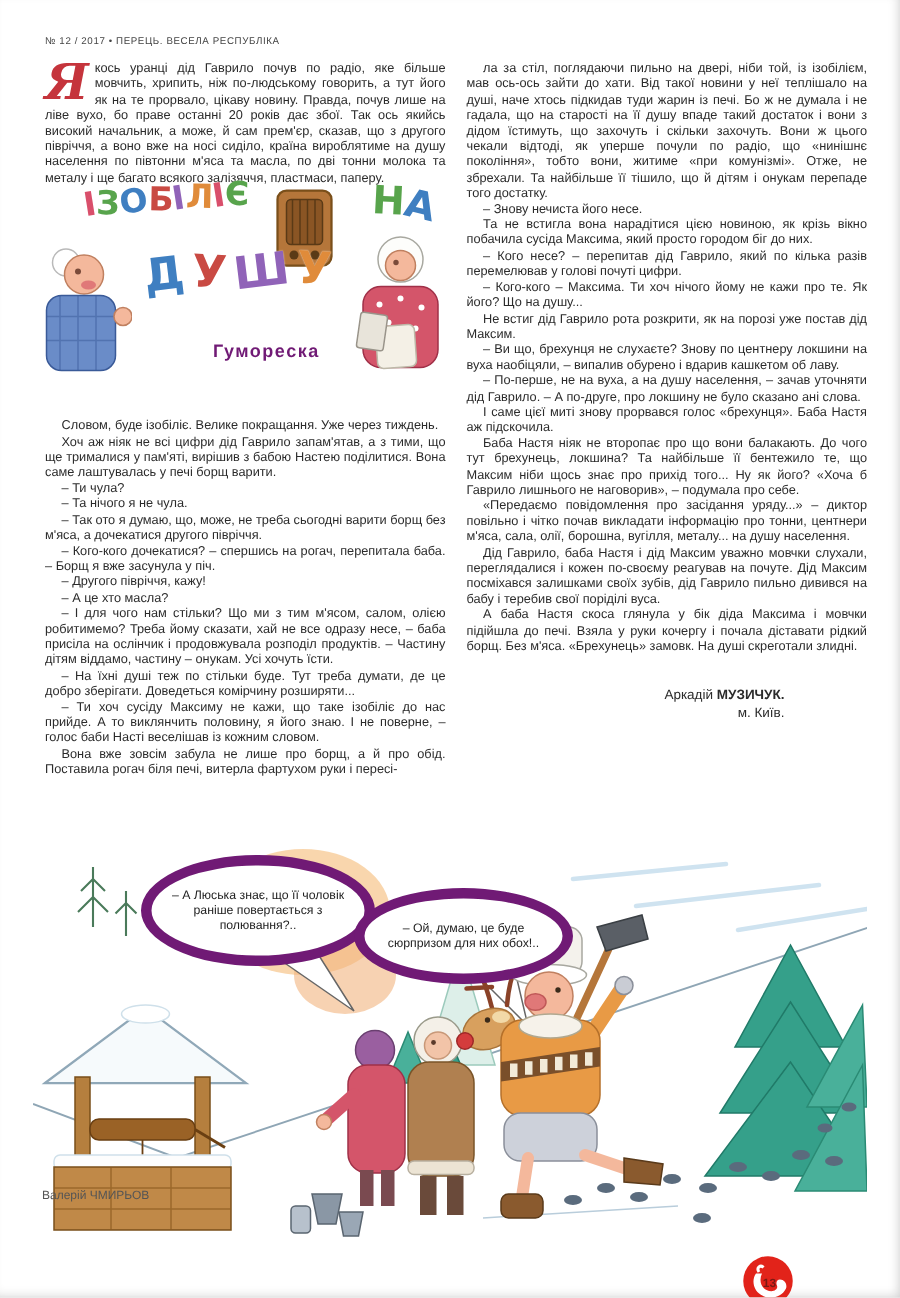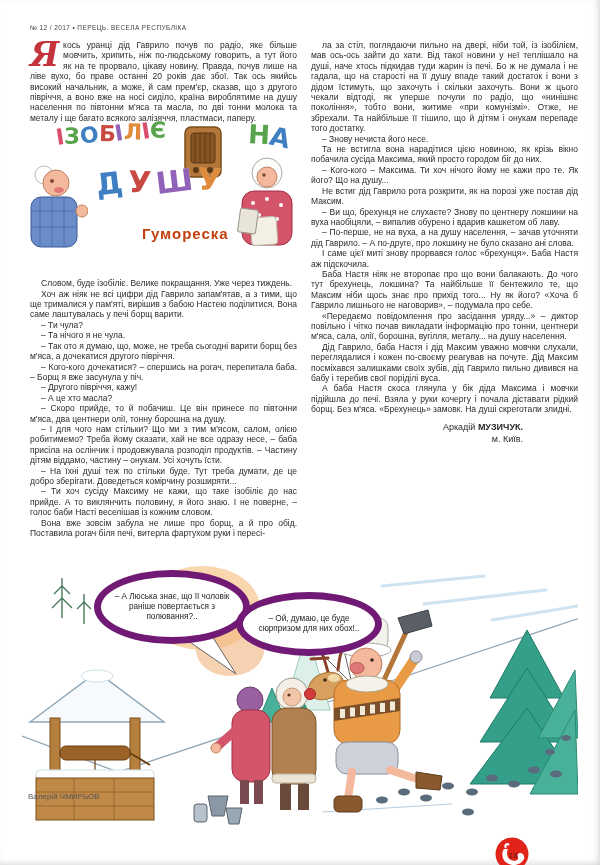--- a/index.html
+++ b/index.html
@@ -13,27 +13,27 @@
   .first-para{text-indent:0 !important;}
   .dropcap{float:left;font-family:"DejaVu Serif",serif;font-weight:bold;font-style:italic;
            font-size:33px;line-height:27px;color:#c5343c;margin:1px 4px 0 0;}
   
   .title-art{position:relative;width:267px;height:146px;margin:4px 0 5px 0;}
   .t-word{position:absolute;font-weight:bold;font-family:"DejaVu Sans",sans-serif;white-space:nowrap;z-index:2;
           text-shadow:0 0 1px rgba(255,255,255,.8);}
   .t-w1{left:26px;top:2px;font-size:22px;transform:rotate(-4deg);}
   .t-w2{left:218px;top:4px;font-size:26px;transform:rotate(8deg);}
   .t-w3{left:66px;top:50px;font-size:30px;letter-spacing:5px;transform:rotate(-2deg);}
-  .genre{position:absolute;left:112px;top:102px;font-size:15px;font-weight:bold;color:#c2410c;letter-spacing:1px;z-index:2;}
+  .genre{position:absolute;left:112px;top:102px;font-size:12px;font-weight:bold;color:#701a75;letter-spacing:1px;z-index:2;}
   .fig{position:absolute;z-index:1;}
   .fig-man{left:-4px;top:32px;}
   .fig-radio{left:152px;top:-4px;}
   .fig-woman{right:-2px;top:26px;}
   
-  .author-block{margin-top:6px;text-align:right;padding-right:55px;font-size:9px;line-height:12px;}
+  .author-block{margin-top:22px;text-align:right;padding-right:55px;font-size:9px;line-height:12px;}
   .author-block .bold{font-weight:bold;}
   
   .cartoon{position:absolute;left:22px;top:560px;width:556px;height:274px;}
   .cartoon svg{position:absolute;left:0;top:0;}
   .bubble{position:absolute;background:#fff;border:7px solid #701a75;border-radius:50%;
           display:flex;align-items:center;justify-content:center;text-align:center;
           font-size:8.2px;line-height:10px;color:#222;padding:6px 10px;box-sizing:border-box;z-index:3;}
   .bubble-1{left:72px;top:10px;width:156px;height:74px;}
   .bubble-2{left:214px;top:32px;width:146px;height:64px;}
   .artist{position:absolute;left:28px;top:792px;font-size:8px;color:#555;}
@@ -91,33 +91,33 @@
 
       <div id="left-paras">
           <p>Словом, буде ізобіліє. Велике покращання. Уже через тиждень.</p>
           <p>Хоч аж ніяк не всі цифри дід Гаврило запам'ятав, а з тими, що ще трималися у пам'яті, вирішив з бабою Настею поділитися. Вона саме лаштувалась у печі борщ варити.</p>
           <p>– Ти чула?</p>
           <p>– Та нічого я не чула.</p>
           <p>– Так ото я думаю, що, може, не треба сьогодні варити борщ без м'яса, а дочекатися другого півріччя.</p>
           <p>– Кого-кого дочекатися? – спершись на рогач, перепитала баба. – Борщ я вже засунула у піч.</p>
           <p>– Другого півріччя, кажу!</p>
           <p>– А це хто масла?</p>
-          <p>– Скоро прийде, то й побачиш. Це він принесе по півтонни м'яса, два центнери олії, тонну борошна на душу.</p>
           <p>– І для чого нам стільки? Що ми з тим м'ясом, салом, олією робитимемо? Треба йому сказати, хай не все одразу несе, – баба присіла на ослінчик і продовжувала розподіл продуктів. – Частину дітям віддамо, частину – онукам. Усі хочуть їсти.</p>
           <p>– На їхні душі теж по стільки буде. Тут треба думати, де це добро зберігати. Доведеться комірчину розширяти...</p>
           <p>– Ти хоч сусіду Максиму не кажи, що таке ізобіліє до нас прийде. А то виклянчить половину, я його знаю. І не поверне, – голос баби Насті веселішав із кожним словом.</p>
           <p>Вона вже зовсім забула не лише про борщ, а й про обід. Поставила рогач біля печі, витерла фартухом руки і пересі-</p>
         </div>
     </div>
 
     <div class="col">
       <div id="right-paras">
           <p>ла за стіл, поглядаючи пильно на двері, ніби той, із ізобілієм, мав ось-ось зайти до хати. Від такої новини у неї теплішало на душі, наче хтось підкидав туди жарин із печі. Бо ж не думала і не гадала, що на старості на її душу впаде такий достаток і вони з дідом їстимуть, що захочуть і скільки захочуть. Вони ж цього чекали відтоді, як уперше почули по радіо, що «нинішнє покоління», тобто вони, житиме «при комунізмі». Отже, не збрехали. Та найбільше її тішило, що й дітям і онукам перепаде того достатку.</p>
           <p>– Знову нечиста його несе.</p>
           <p>Та не встигла вона нарадітися цією новиною, як крізь вікно побачила сусіда Максима, який просто городом біг до них.</p>
+          <p>– Кого несе? – перепитав дід Гаврило, який по кілька разів перемелював у голові почуті цифри.</p>
           <p>– Кого-кого – Максима. Ти хоч нічого йому не кажи про те. Як його? Що на душу...</p>
           <p>Не встиг дід Гаврило рота розкрити, як на порозі уже постав дід Максим.</p>
           <p>– Ви що, брехунця не слухаєте? Знову по центнеру локшини на вуха наобіцяли, – випалив обурено і вдарив кашкетом об лаву.</p>
           <p>– По-перше, не на вуха, а на душу населення, – зачав уточняти дід Гаврило. – А по-друге, про локшину не було сказано ані слова.</p>
           <p>І саме цієї миті знову прорвався голос «брехунця». Баба Настя аж підскочила.</p>
           <p>Баба Настя ніяк не второпає про що вони балакають. До чого тут брехунець, локшина? Та найбільше її бентежило те, що Максим ніби щось знає про прихід того... Ну як його? «Хоча б Гаврило лишнього не наговорив», – подумала про себе.</p>
           <p>«Передаємо повідомлення про засідання уряду...» – диктор повільно і чітко почав викладати інформацію про тонни, центнери м'яса, сала, олії, борошна, вугілля, металу... на душу населення.</p>
           <p>Дід Гаврило, баба Настя і дід Максим уважно мовчки слухали, переглядалися і кожен по-своєму реагував на почуте. Дід Максим посміхався залишками своїх зубів, дід Гаврило пильно дивився на бабу і теребив свої поріділі вуса.</p>
           <p>А баба Настя скоса глянула у бік діда Максима і мовчки підійшла до печі. Взяла у руки кочергу і почала діставати рідкий борщ. Без м'яса. «Брехунець» замовк. На душі скреготали злидні.</p>
         </div>

